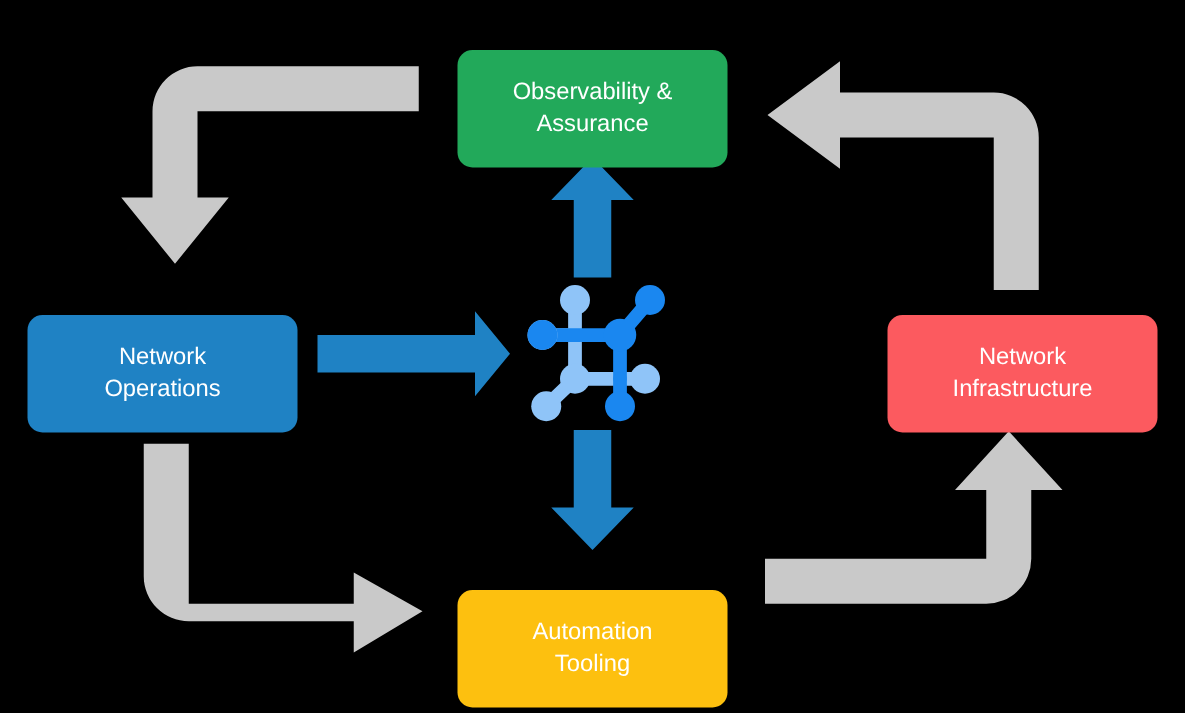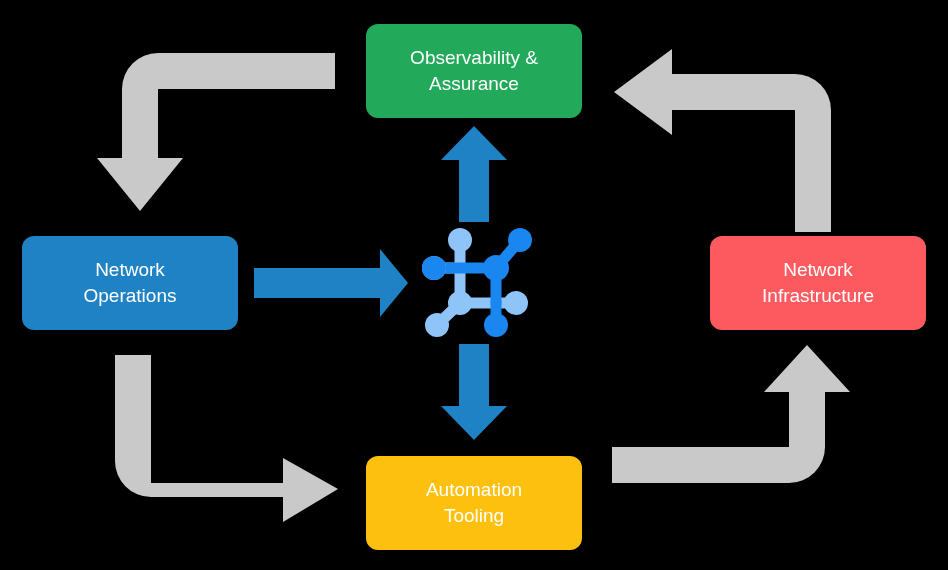--- a/index.html
+++ b/index.html
@@ -27,20 +27,21 @@
     display: flex;
     align-items: center;
     justify-content: center;
     text-align: center;
     color: #ffffff;
     font-size: 19px;
     line-height: 1.35;
     font-family: "Liberation Sans", sans-serif;
     box-sizing: border-box;
     padding: 6px 10px;
+    margin-top: 16px;
   }
   .node-box span { display: block; white-space: pre-line; }
 
   #box-observability { left: 366px; top: 24px;  width: 216px; height: 94px; background: #22A95A; }
   #box-operations    { left: 22px;  top: 236px; width: 216px; height: 94px; background: #1F82C4; }
   #box-infrastructure{ left: 710px; top: 236px; width: 216px; height: 94px; background: #FC5A5F; }
   #box-automation    { left: 366px; top: 456px; width: 216px; height: 94px; background: #FDC00F; }
 </style>
 </head>
 <body>

